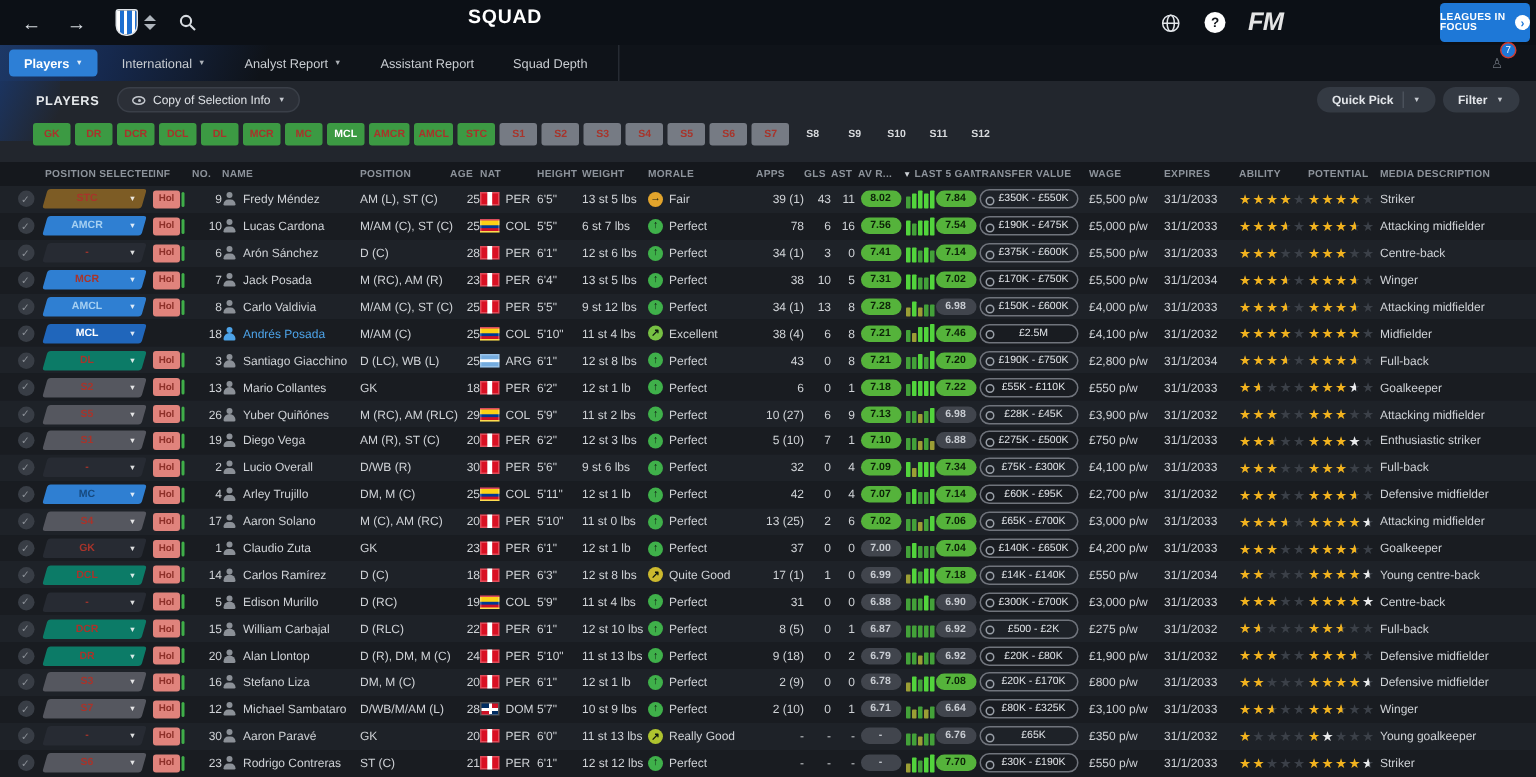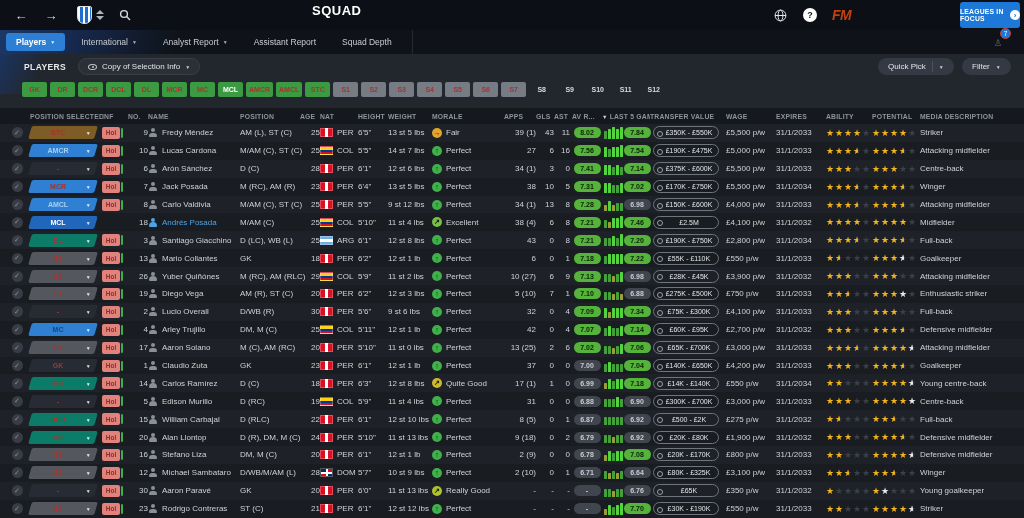--- a/index.html
+++ b/index.html
@@ -20,21 +20,21 @@
   .spin .up{border-bottom:4px solid #aeb4bb;}
   .spin .dn{border-top:4px solid #aeb4bb;}
   .search{left:112px;width:26px;justify-content:center;cursor:pointer;}
   .titleblock{position:absolute;left:312px;right:312px;top:0;height:30px;text-align:left;z-index:2;}
   .title{font-size:13px;font-weight:bold;color:#fff;letter-spacing:.5px;margin-top:3px;}
   .subtitle{font-size:7.5px;color:#8e949c;margin-top:1px;}
   .globe{left:770px;width:20px;justify-content:center;}
   .help{left:800px;width:20px;justify-content:center;}
   .help .q{width:14px;height:14px;border-radius:50%;background:#fff;color:#10141a;font-size:9px;font-weight:bold;
     display:flex;align-items:center;justify-content:center;}
-  .fmlogo{left:832px;color:#c2410c;font-weight:bold;font-style:italic;font-size:14px;letter-spacing:-.5px;text-align:center;}
+  .fmlogo{left:832px;color:#e5e5e5;font-weight:bold;font-style:italic;font-size:17px;letter-spacing:-.5px;text-align:center;}
   .datebox{position:absolute;left:862px;top:2px;width:92px;height:26px;background:#2e3239;border-radius:3px;
     text-align:center;z-index:3;cursor:pointer;}
   .date{font-size:8.5px;font-weight:bold;color:#fff;margin-top:3px;}
   .time{font-size:7.5px;color:#9aa0a8;}
   .continue{position:absolute;left:960px;top:2px;width:60px;height:26px;background:#1e78d7;border-radius:3px;
     display:flex;align-items:center;justify-content:center;gap:3px;cursor:pointer;z-index:3;}
   .continue .lbl{font-size:6.8px;font-weight:bold;color:#fff;letter-spacing:.2px;}
   .continue .arr{width:10px;height:10px;border-radius:50%;background:#fff;color:#1e78d7;font-size:8px;font-weight:bold;
     display:flex;align-items:center;justify-content:center;flex:none;}
   .notif{position:absolute;left:994px;top:32px;z-index:4;cursor:pointer;}
@@ -57,21 +57,21 @@
   .toolbar::before{content:"";position:absolute;left:0;top:0;width:40px;height:40px;
     background:linear-gradient(115deg,#1b3460 0px,rgba(34,38,45,0) 45px);}
   .players-lbl{position:absolute;left:24px;top:8px;font-size:8.5px;font-weight:bold;color:#e6e9ec;letter-spacing:.4px;}
   .viewsel{position:absolute;left:78px;top:4px;height:17px;background:#2b2f37;border:1px solid #3a3f48;border-radius:9px;
     display:flex;align-items:center;gap:5px;padding:0 9px;cursor:pointer;}
   .viewsel .eye{width:9px;height:6px;border:1px solid #c3c7cd;border-radius:50%;position:relative;}
   .viewsel .eye::after{content:"";position:absolute;left:2.5px;top:1px;width:2.5px;height:2.5px;border-radius:50%;background:#c3c7cd;}
   .viewsel .vtext{font-size:8px;color:#dfe2e6;}
   .btn{position:absolute;top:4px;height:17px;background:#343a43;border-radius:9px;display:flex;align-items:center;
     gap:6px;padding:0 10px;cursor:pointer;}
-  .btn .btext{font-size:8px;color:#e2e5e9;font-weight:normal;}
+  .btn .btext{font-size:8px;color:#e2e5e9;font-weight:bold;}
   .btn .bdiv{width:1px;height:11px;background:#4a515b;}
   .caret{font-size:5px;color:#c6cad0;}
   .chips{position:absolute;left:22px;top:28px;display:flex;gap:3px;}
   .chip{min-width:25px;height:15px;border-radius:2px;display:flex;align-items:center;justify-content:center;
     font-size:7px;font-weight:bold;padding:0 3px;cursor:pointer;}
   .chip.green{background:#3c9a43;color:#a8342b;}
   .chip.green.selchip{color:#fff;}
   .chip.gray{background:#767b84;color:#a8342b;}
   .chip.dark{background:transparent;color:#d8dadd;}
 
@@ -393,26 +393,26 @@
           <span class="picon"></span>
           <span class="pname">Lucas Cardona</span>
         </div>
         <div class="c c-pos">M/AM (C), ST (C)</div>
         <div class="c c-age r">25</div>
         <div class="c c-nat">
           <span class="flag f-COL"></span>
           <span>COL</span>
         </div>
         <div class="c c-ht">5'5"</div>
-        <div class="c c-wt">14 st 7 lbs</div>
+        <div class="c c-wt">6 st 7 lbs</div>
         <div class="c c-morale">
           <span class="micon m-perfect">↑</span>
           <span>Perfect</span>
         </div>
-        <div class="c c-apps">27</div>
+        <div class="c c-apps">78</div>
         <div class="c c-gls">6</div>
         <div class="c c-ast">16</div>
         <div class="c c-avr">
           <span class="pill green">7.56</span>
         </div>
         <div class="c c-bars">
           <div class="bars">
             <i class="bh4 bc-hi"></i>
             <i class="bh3 bc-md"></i>
             <i class="bh4 bc-hi"></i>

